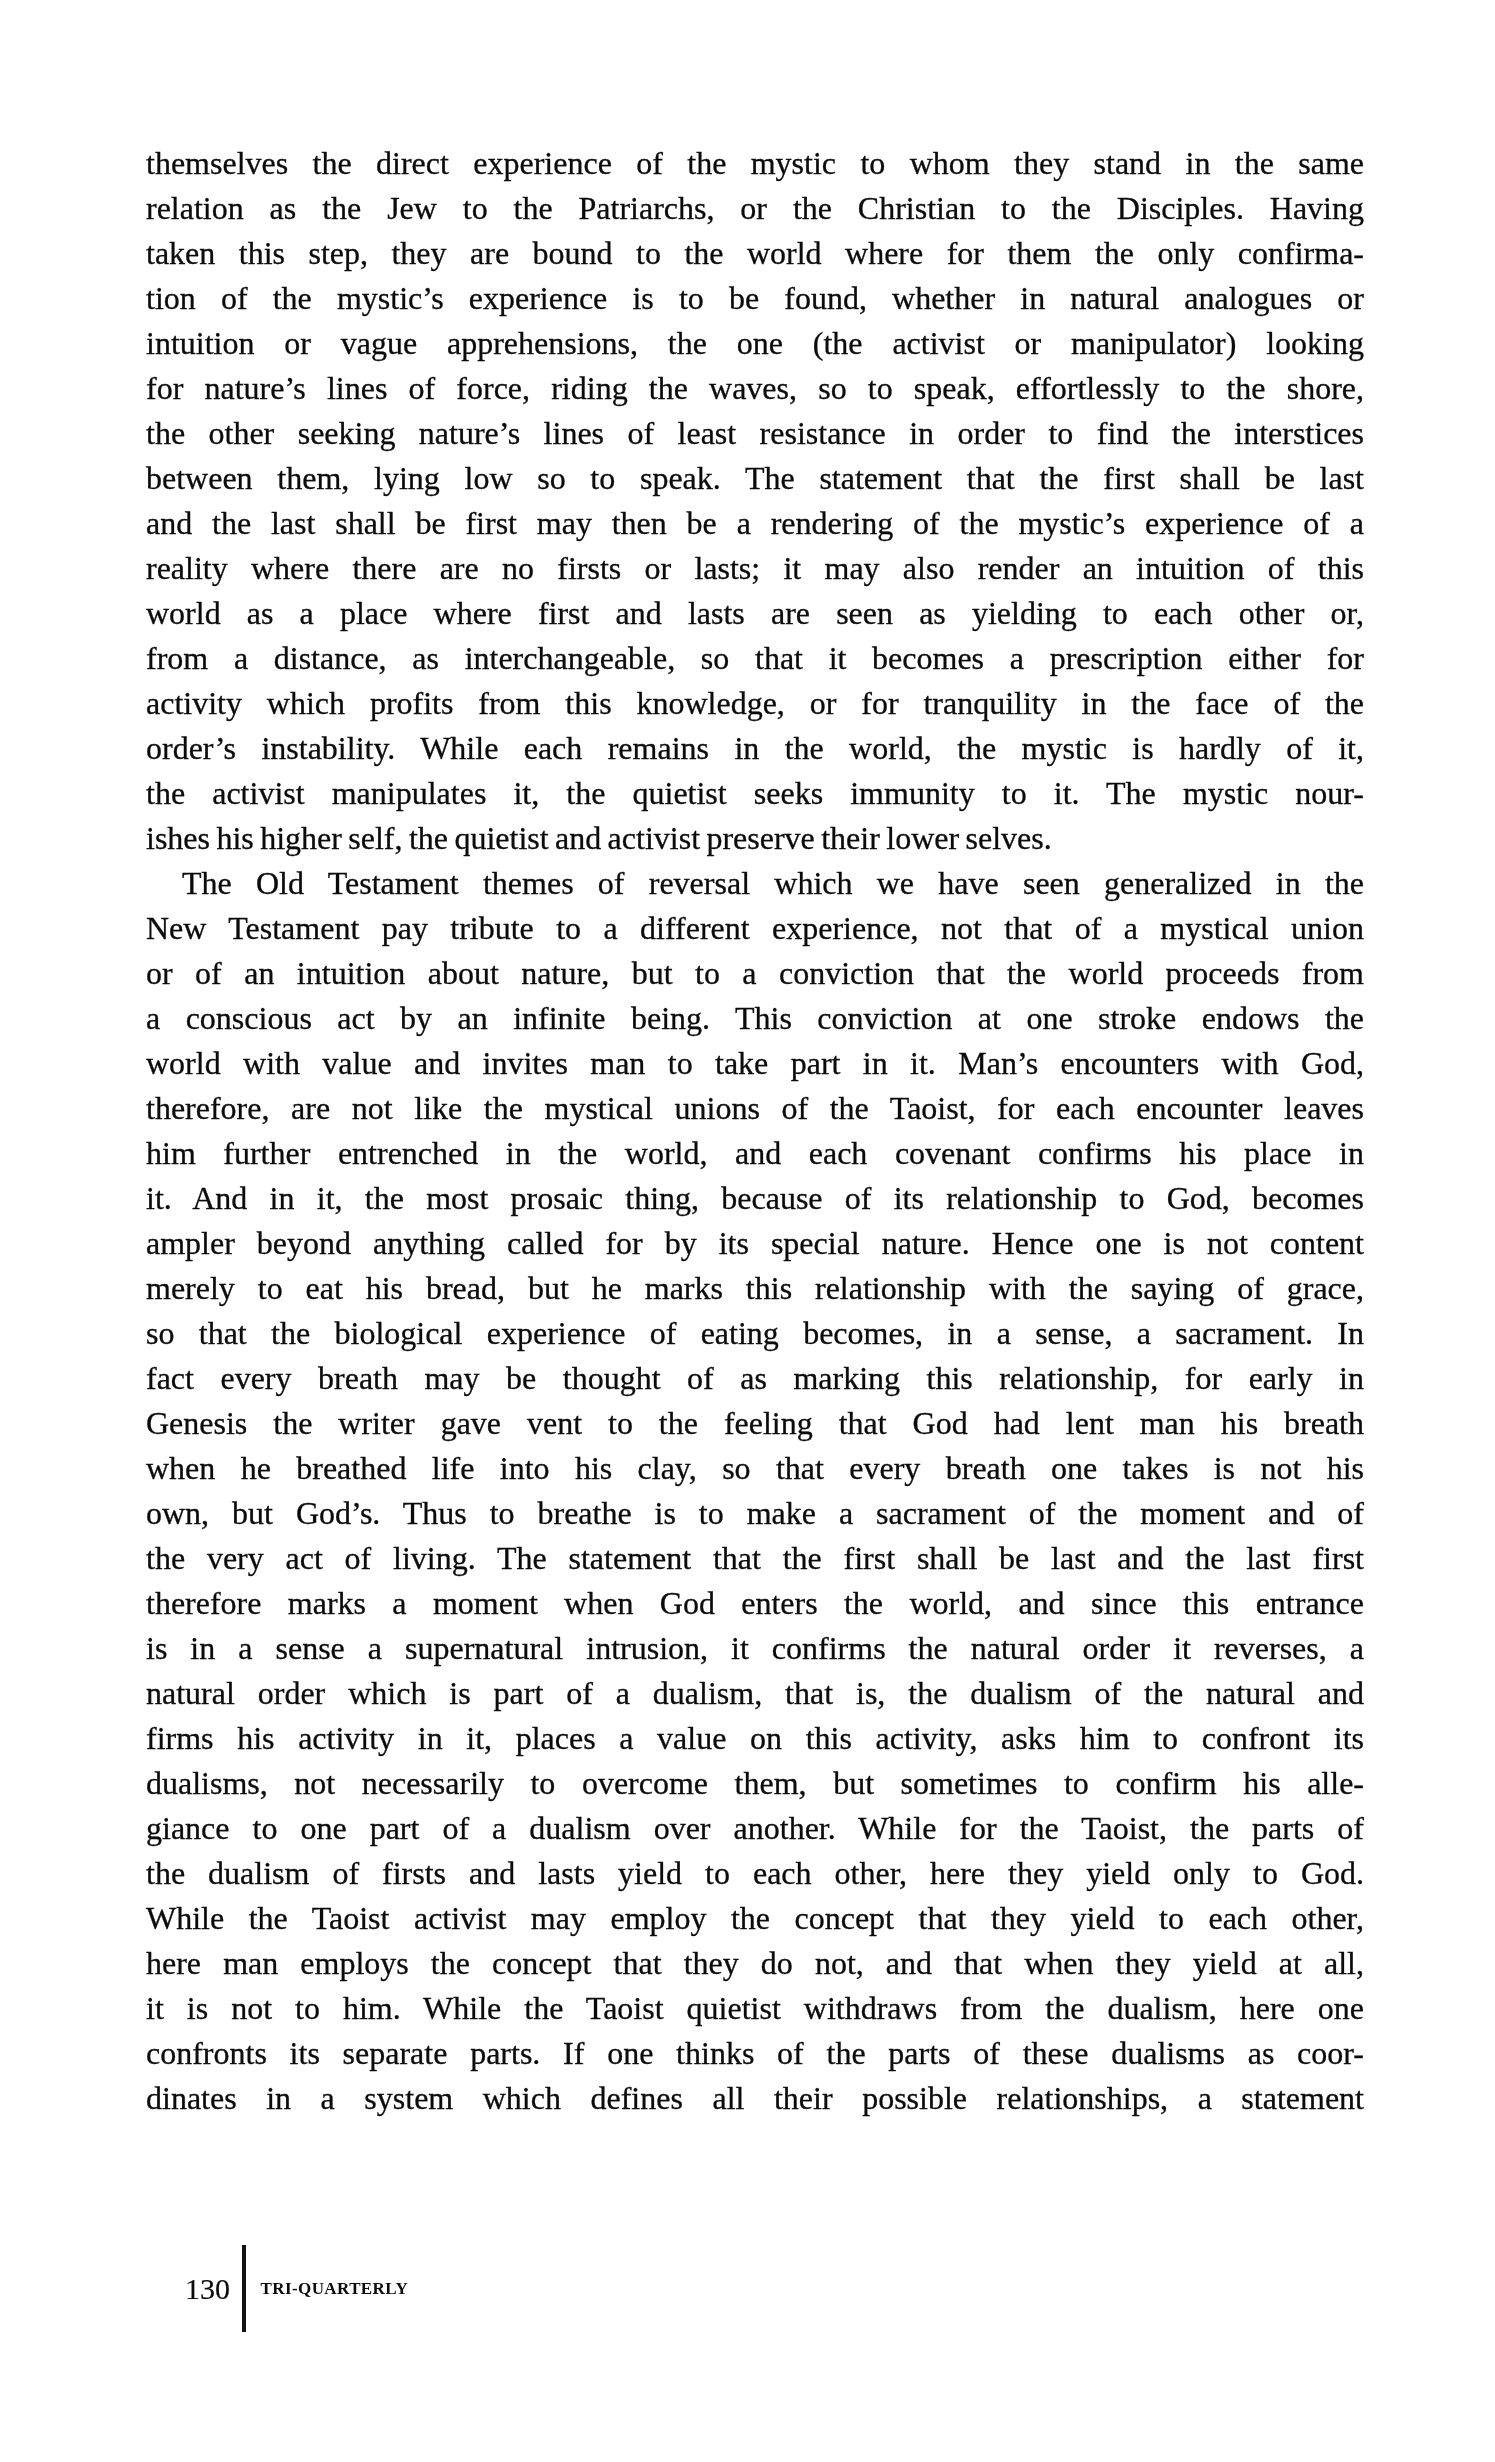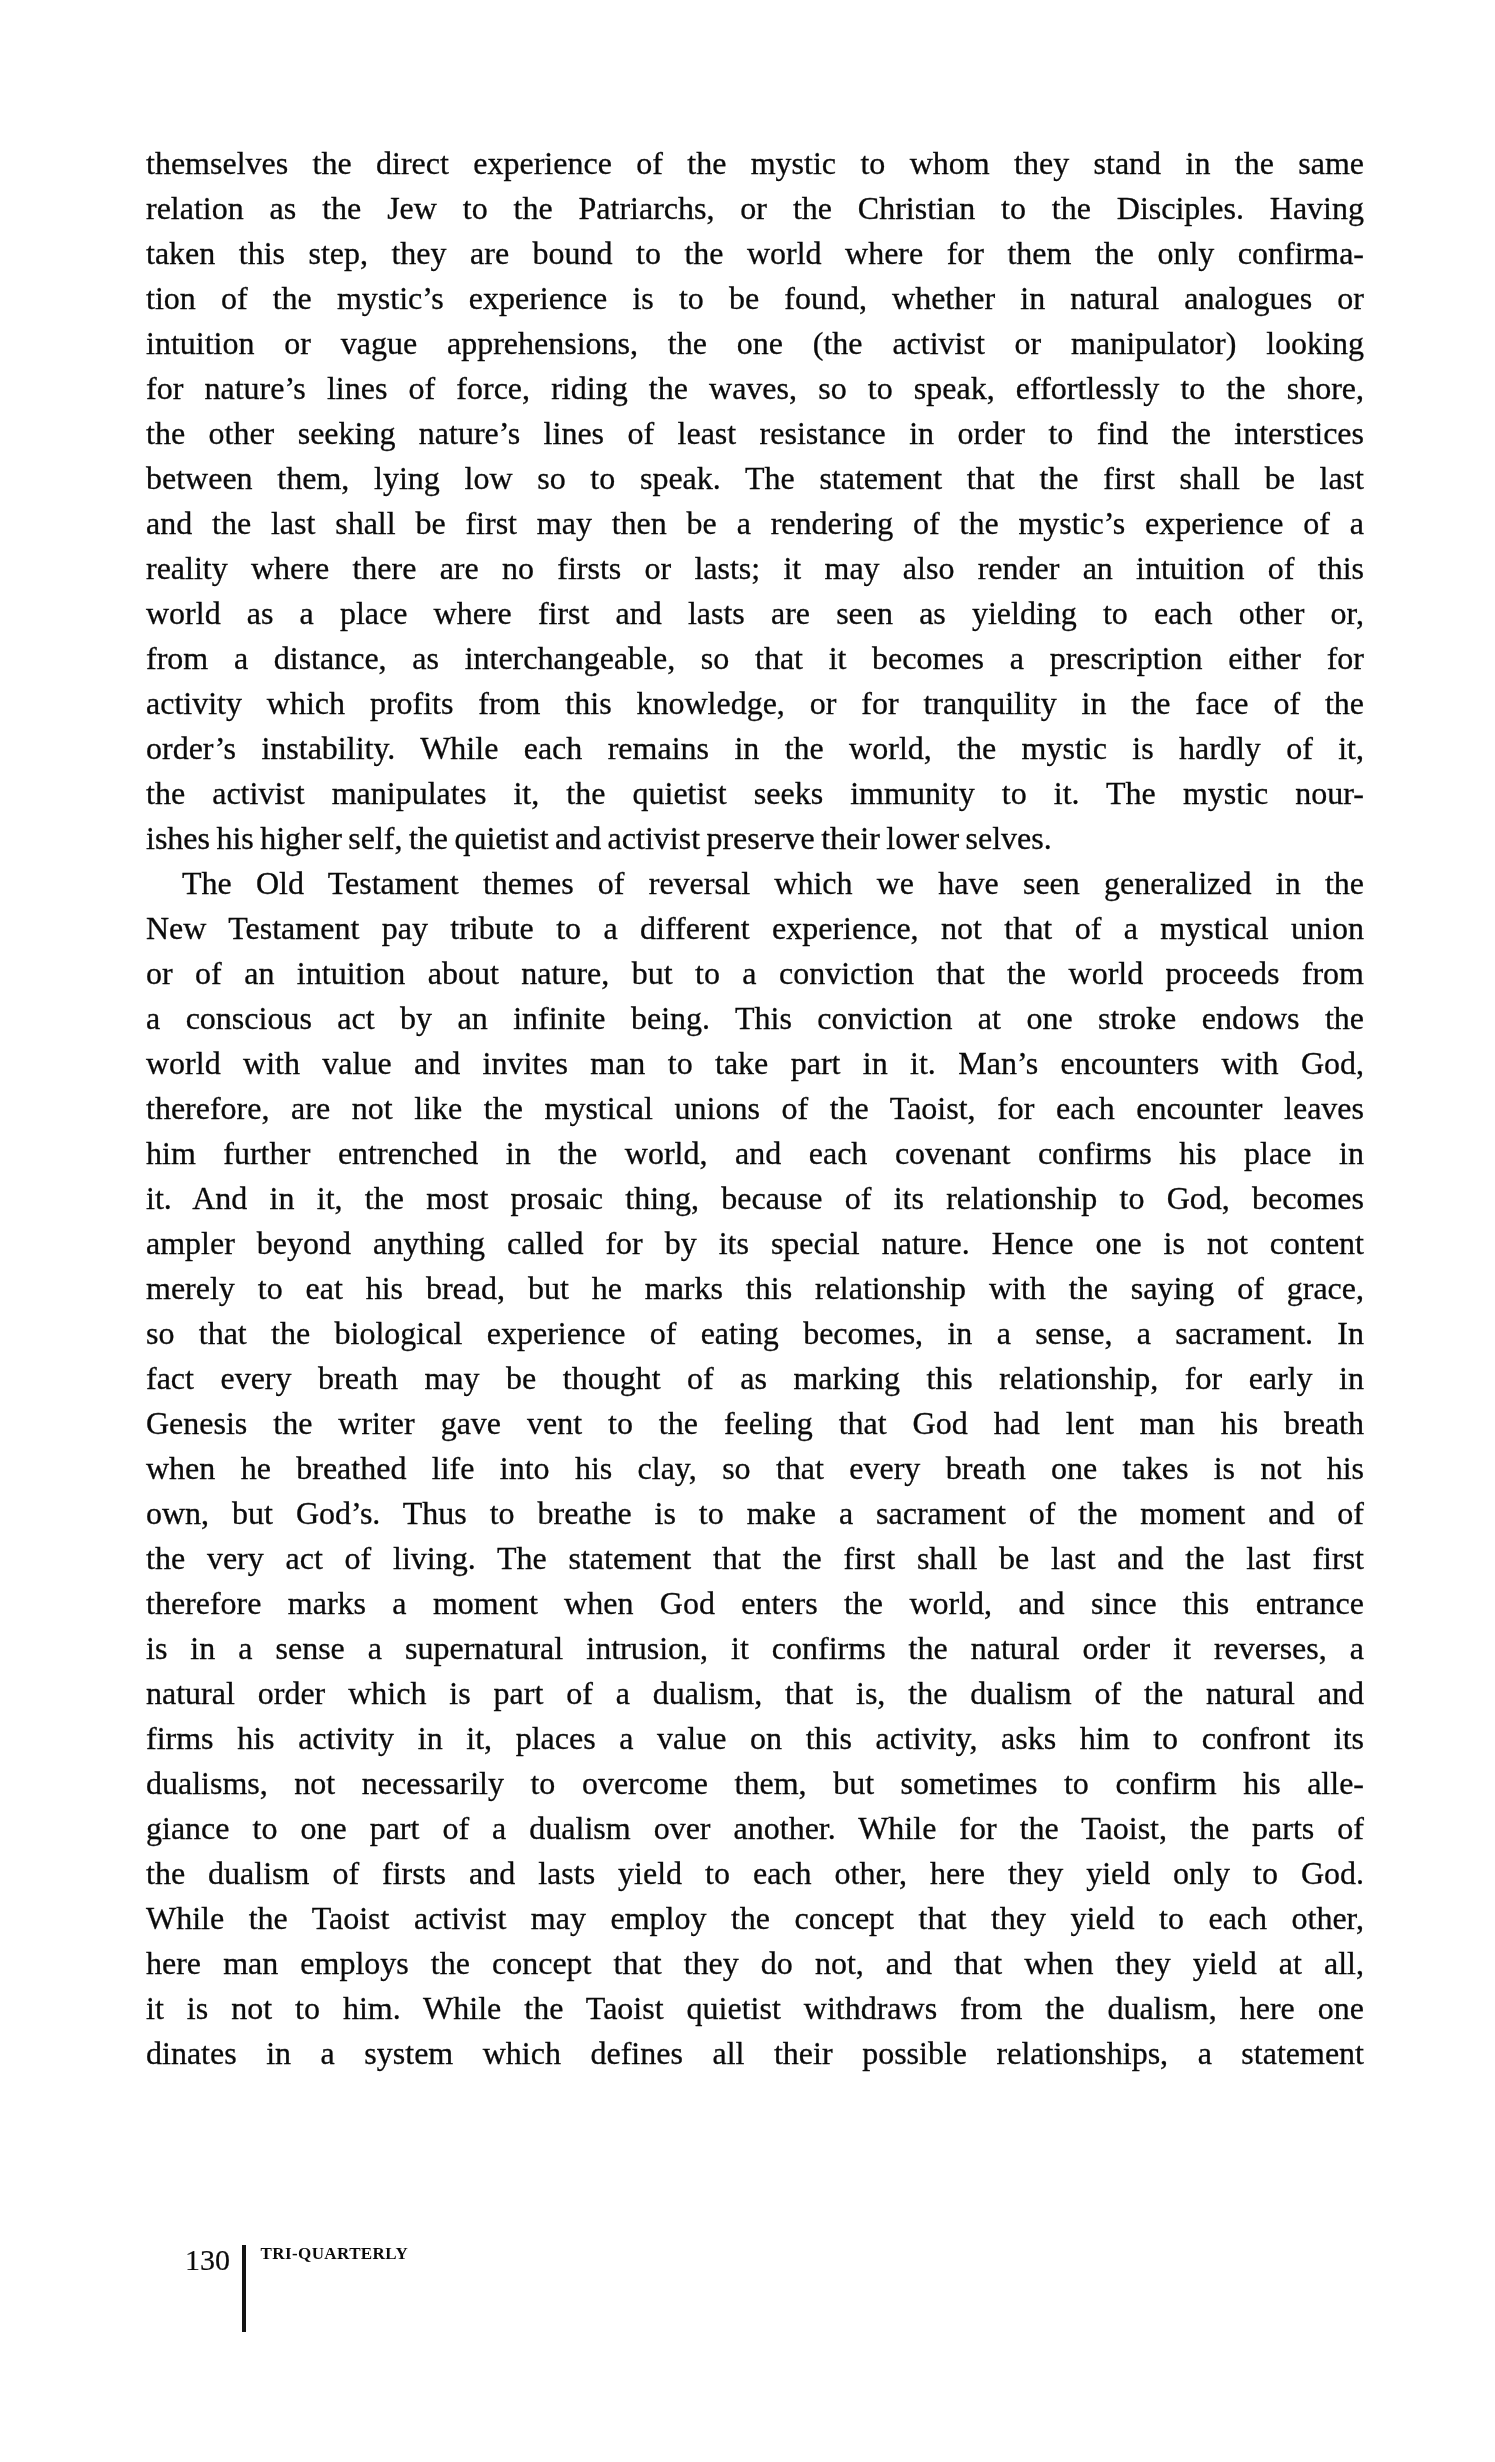--- a/index.html
+++ b/index.html
@@ -35,20 +35,21 @@
     white-space: normal;
   }
   .line.para-last { text-align-last: left; }
   .line.indent { text-indent: 36px; }
   .footer {
     position: absolute;
     left: 185px;
     top: 2245px;
     height: 87px;
     display: flex;
+    align-items: center;
   }
   .page-number {
     font-size: 30px;
     -webkit-text-stroke: 0.2px #0b0b0b;
     margin-right: 11.7px;
     line-height: 1;
   }
   .footer-divider {
     width: 3.9px;
     height: 87px;
@@ -106,20 +107,21 @@
         <div class="line">therefore marks a moment when God enters the world, and since this entrance</div>
         <div class="line">is in a sense a supernatural intrusion, it confirms the natural order it reverses, a</div>
         <div class="line">natural order which is part of a dualism, that is, the dualism of the natural and</div>
         <div class="line">firms his activity in it, places a value on this activity, asks him to confront its</div>
         <div class="line">dualisms, not necessarily to overcome them, but sometimes to confirm his alle-</div>
         <div class="line">giance to one part of a dualism over another. While for the Taoist, the parts of</div>
         <div class="line">the dualism of firsts and lasts yield to each other, here they yield only to God.</div>
         <div class="line">While the Taoist activist may employ the concept that they yield to each other,</div>
         <div class="line">here man employs the concept that they do not, and that when they yield at all,</div>
         <div class="line">it is not to him. While the Taoist quietist withdraws from the dualism, here one</div>
+        <div class="line">confronts its separate parts. If one thinks of the parts of these dualisms as coor-</div>
         <div class="line">dinates in a system which defines all their possible relationships, a statement</div>
       </div>
     </div>
 
   <div class="footer">
     <span class="page-number">130</span>
     <span class="footer-divider"></span>
     <span class="journal-name">TRI-QUARTERLY</span>
   </div>
 

